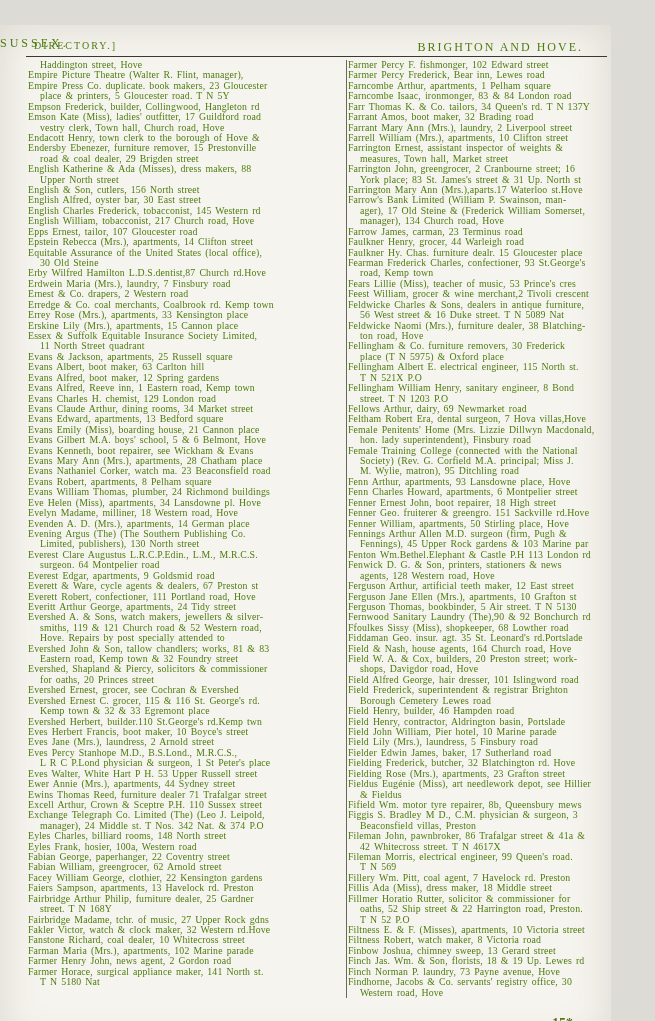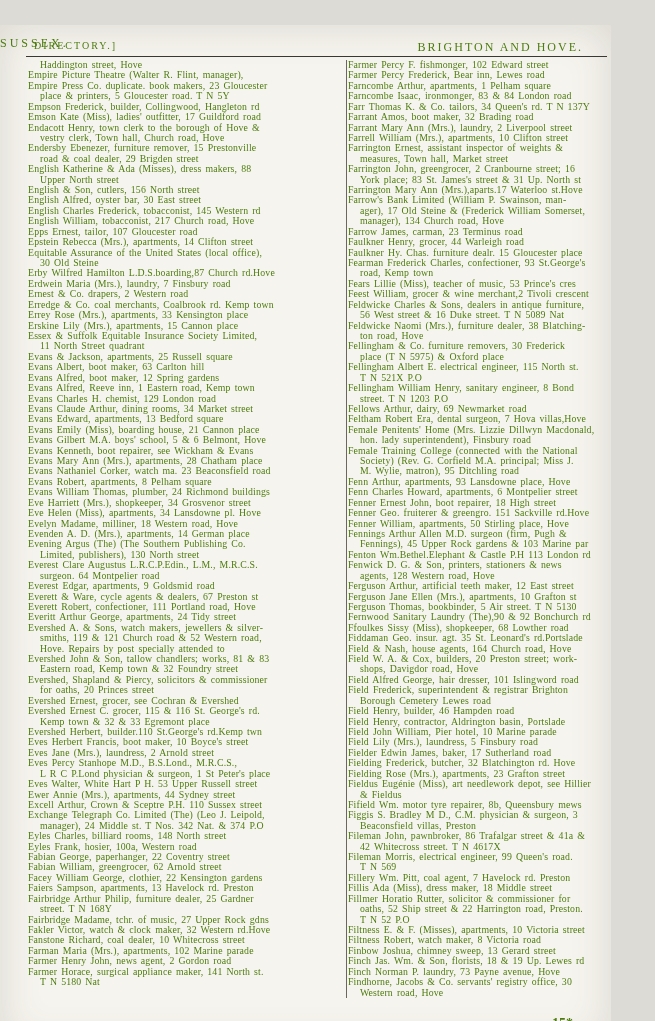--- a/index.html
+++ b/index.html
@@ -50,35 +50,35 @@
   <div class="hdr-rule"></div>
 
   <div class="columns">
     <div class="col">
         <div class="line cont">Haddington street, Hove</div>
         <div class="line">Empire Picture Theatre (Walter R. Flint, manager),</div>
         <div class="line">Empire Press Co. duplicate. book makers, 23 Gloucester</div>
         <div class="line cont">place &amp; printers, 5 Gloucester road.  T N 5Y</div>
         <div class="line">Empson Frederick, builder, Collingwood, Hangleton rd</div>
         <div class="line">Emson Kate (Miss), ladies' outfitter, 17 Guildford road</div>
+        <div class="line cont">vestry clerk, Town hall, Church road, Hove</div>
         <div class="line">Endacott Henry, town clerk to the borough of Hove &amp;</div>
-        <div class="line cont">vestry clerk, Town hall, Church road, Hove</div>
         <div class="line">Endersby Ebenezer, furniture remover, 15 Prestonville</div>
         <div class="line cont">road &amp; coal dealer, 29 Brigden street</div>
         <div class="line">English Katherine &amp; Ada (Misses), dress makers, 88</div>
         <div class="line cont">Upper North street</div>
         <div class="line">English &amp; Son, cutlers, 156 North street</div>
         <div class="line">English Alfred, oyster bar, 30 East street</div>
         <div class="line">English Charles Frederick, tobacconist, 145 Western rd</div>
         <div class="line">English William, tobacconist, 217 Church road, Hove</div>
         <div class="line">Epps Ernest, tailor, 107 Gloucester road</div>
         <div class="line">Epstein Rebecca (Mrs.), apartments, 14 Clifton street</div>
         <div class="line">Equitable Assurance of the United States (local office),</div>
         <div class="line cont">30 Old Steine</div>
-        <div class="line">Erby Wilfred Hamilton L.D.S.boarding,87 Church rd.Hove</div>
+        <div class="line">Erby Wilfred Hamilton L.D.S.dentist,87 Church rd.Hove</div>
         <div class="line">Erdwein Maria (Mrs.), laundry, 7 Finsbury road</div>
         <div class="line">Ernest &amp; Co. drapers, 2 Western road</div>
         <div class="line">Erredge &amp; Co. coal merchants, Coalbrook rd. Kemp town</div>
         <div class="line">Errey Rose (Mrs.), apartments, 33 Kensington place</div>
         <div class="line">Erskine Lily (Mrs.), apartments, 15 Cannon place</div>
         <div class="line">Essex &amp; Suffolk Equitable Insurance Society Limited,</div>
         <div class="line cont">11 North Street quadrant</div>
         <div class="line">Evans &amp; Jackson, apartments, 25 Russell square</div>
         <div class="line">Evans Albert, boot maker, 63 Carlton hill</div>
         <div class="line">Evans Alfred, boot maker, 12 Spring gardens</div>
@@ -86,21 +86,20 @@
         <div class="line">Evans Charles H. chemist, 129 London road</div>
         <div class="line">Evans Claude Arthur, dining rooms, 34 Market street</div>
         <div class="line">Evans Edward, apartments, 13 Bedford square</div>
         <div class="line">Evans Emily (Miss), boarding house, 21 Cannon place</div>
         <div class="line">Evans Gilbert M.A. boys' school, 5 &amp; 6 Belmont, Hove</div>
         <div class="line">Evans Kenneth, boot repairer, see Wickham &amp; Evans</div>
         <div class="line">Evans Mary Ann (Mrs.), apartments, 28 Chatham place</div>
         <div class="line">Evans Nathaniel Corker, watch ma. 23 Beaconsfield road</div>
         <div class="line">Evans Robert, apartments, 8 Pelham square</div>
         <div class="line">Evans William Thomas, plumber, 24 Richmond buildings</div>
-        <div class="line">Eve Harriett (Mrs.), shopkeeper, 34 Grosvenor street</div>
         <div class="line">Eve Helen (Miss), apartments, 34 Lansdowne pl. Hove</div>
         <div class="line">Evelyn Madame, milliner, 18 Western road, Hove</div>
         <div class="line">Evenden A. D. (Mrs.), apartments, 14 German place</div>
         <div class="line">Evening Argus (The) (The Southern Publishing Co.</div>
         <div class="line cont">Limited, publishers), 130 North street</div>
         <div class="line">Everest Clare Augustus L.R.C.P.Edin., L.M., M.R.C.S.</div>
         <div class="line cont">surgeon. 64 Montpelier road</div>
         <div class="line">Everest Edgar, apartments, 9 Goldsmid road</div>
         <div class="line">Everett &amp; Ware, cycle agents &amp; dealers, 67 Preston st</div>
         <div class="line">Everett Robert, confectioner, 111 Portland road, Hove</div>
@@ -115,20 +114,21 @@
         <div class="line">Evershed Ernest, grocer, see Cochran &amp; Evershed</div>
         <div class="line">Evershed Ernest C. grocer, 115 &amp; 116 St. George's rd.</div>
         <div class="line cont">Kemp town &amp; 32 &amp; 33 Egremont place</div>
         <div class="line">Evershed Herbert, builder.110 St.George's rd.Kemp twn</div>
         <div class="line">Eves Herbert Francis, boot maker, 10 Boyce's street</div>
         <div class="line">Eves Jane (Mrs.), laundress, 2 Arnold street</div>
         <div class="line">Eves  Percy  Stanhope  M.D.,  B.S.Lond.,  M.R.C.S.,</div>
         <div class="line cont">L R C P.Lond physician &amp; surgeon, 1 St Peter's place</div>
         <div class="line">Eves Walter, White Hart P H. 53 Upper Russell street</div>
         <div class="line">Ewer Annie (Mrs.), apartments, 44 Sydney street</div>
+        <div class="line">Ewins Thomas Reed, furniture dealer 71 Trafalgar street</div>
         <div class="line">Excell Arthur, Crown &amp; Sceptre P.H. 110 Sussex street</div>
         <div class="line">Exchange Telegraph Co. Limited (The) (Leo J. Leipold,</div>
         <div class="line cont">manager), 24 Middle st.  T Nos. 342 Nat. &amp; 374 P.O</div>
         <div class="line">Eyles Charles, billiard rooms, 148 North street</div>
         <div class="line">Eyles Frank, hosier, 100a, Western road</div>
         <div class="line">Fabian George, paperhanger, 22 Coventry street</div>
         <div class="line">Fabian William, greengrocer, 62 Arnold street</div>
         <div class="line">Facey William George, clothier, 22 Kensington gardens</div>
         <div class="line">Faiers Sampson, apartments, 13 Havelock rd. Preston</div>
         <div class="line">Fairbridge Arthur Philip, furniture dealer, 25 Gardner</div>

